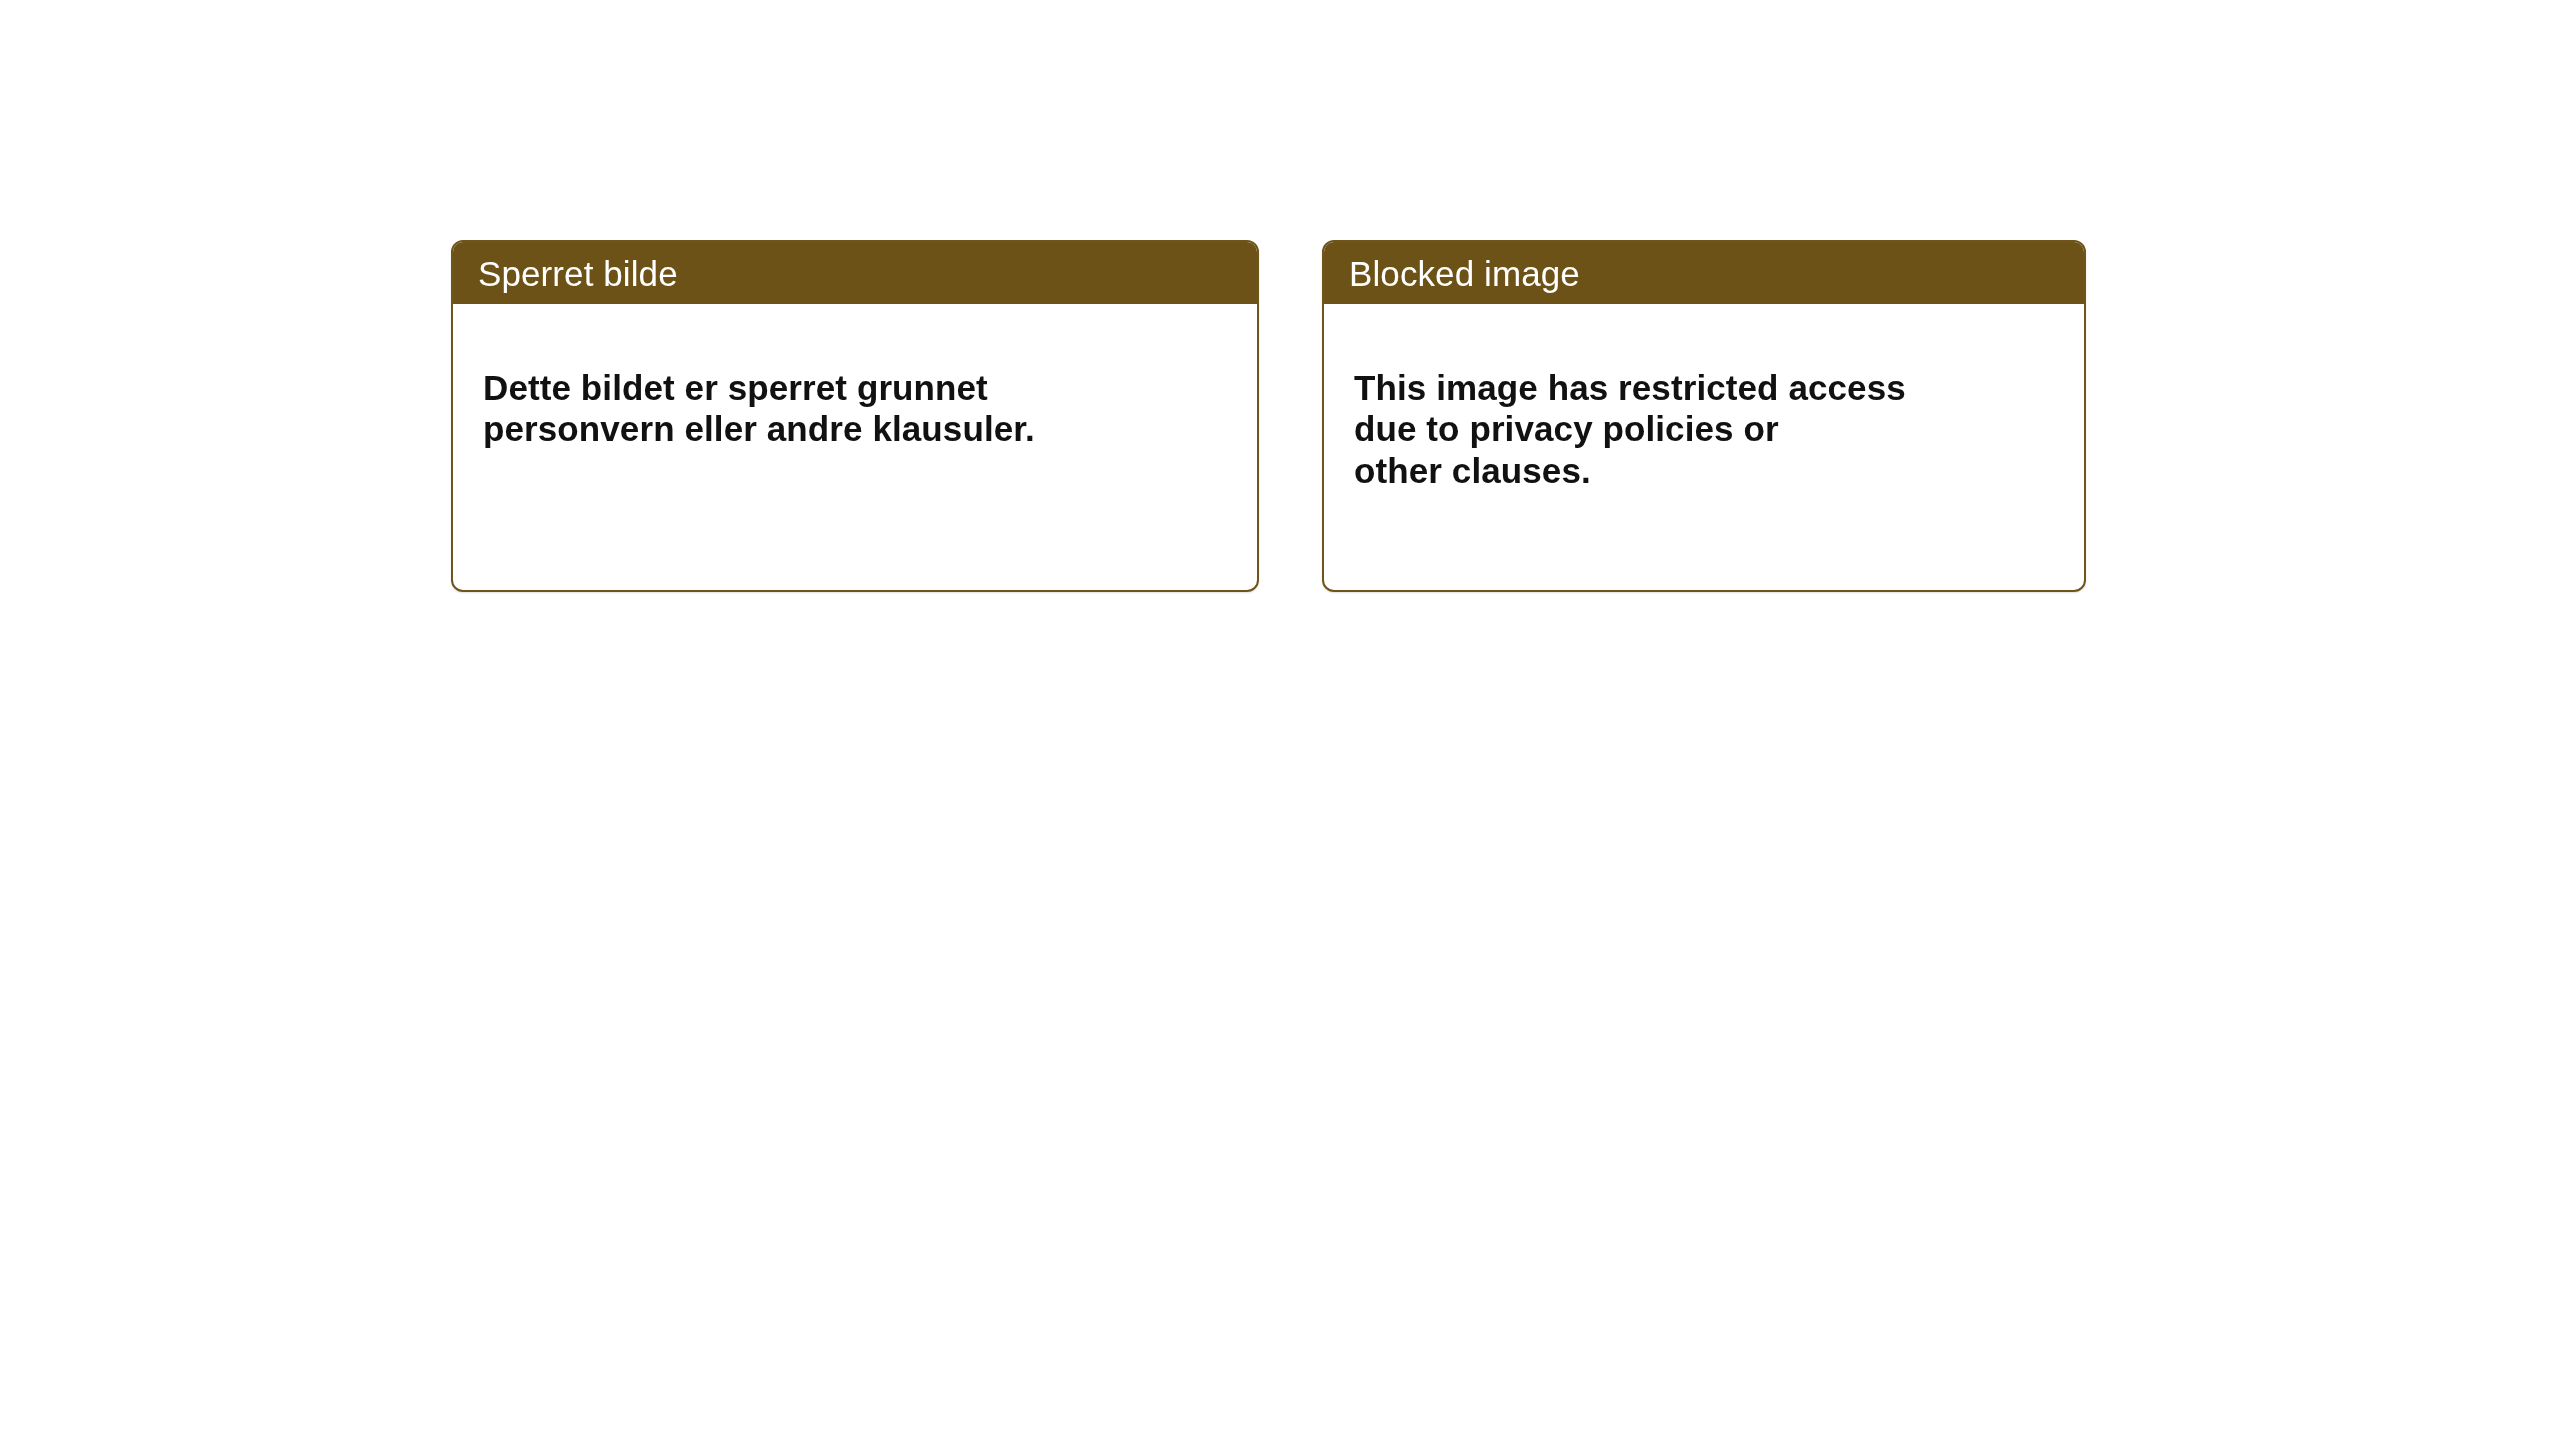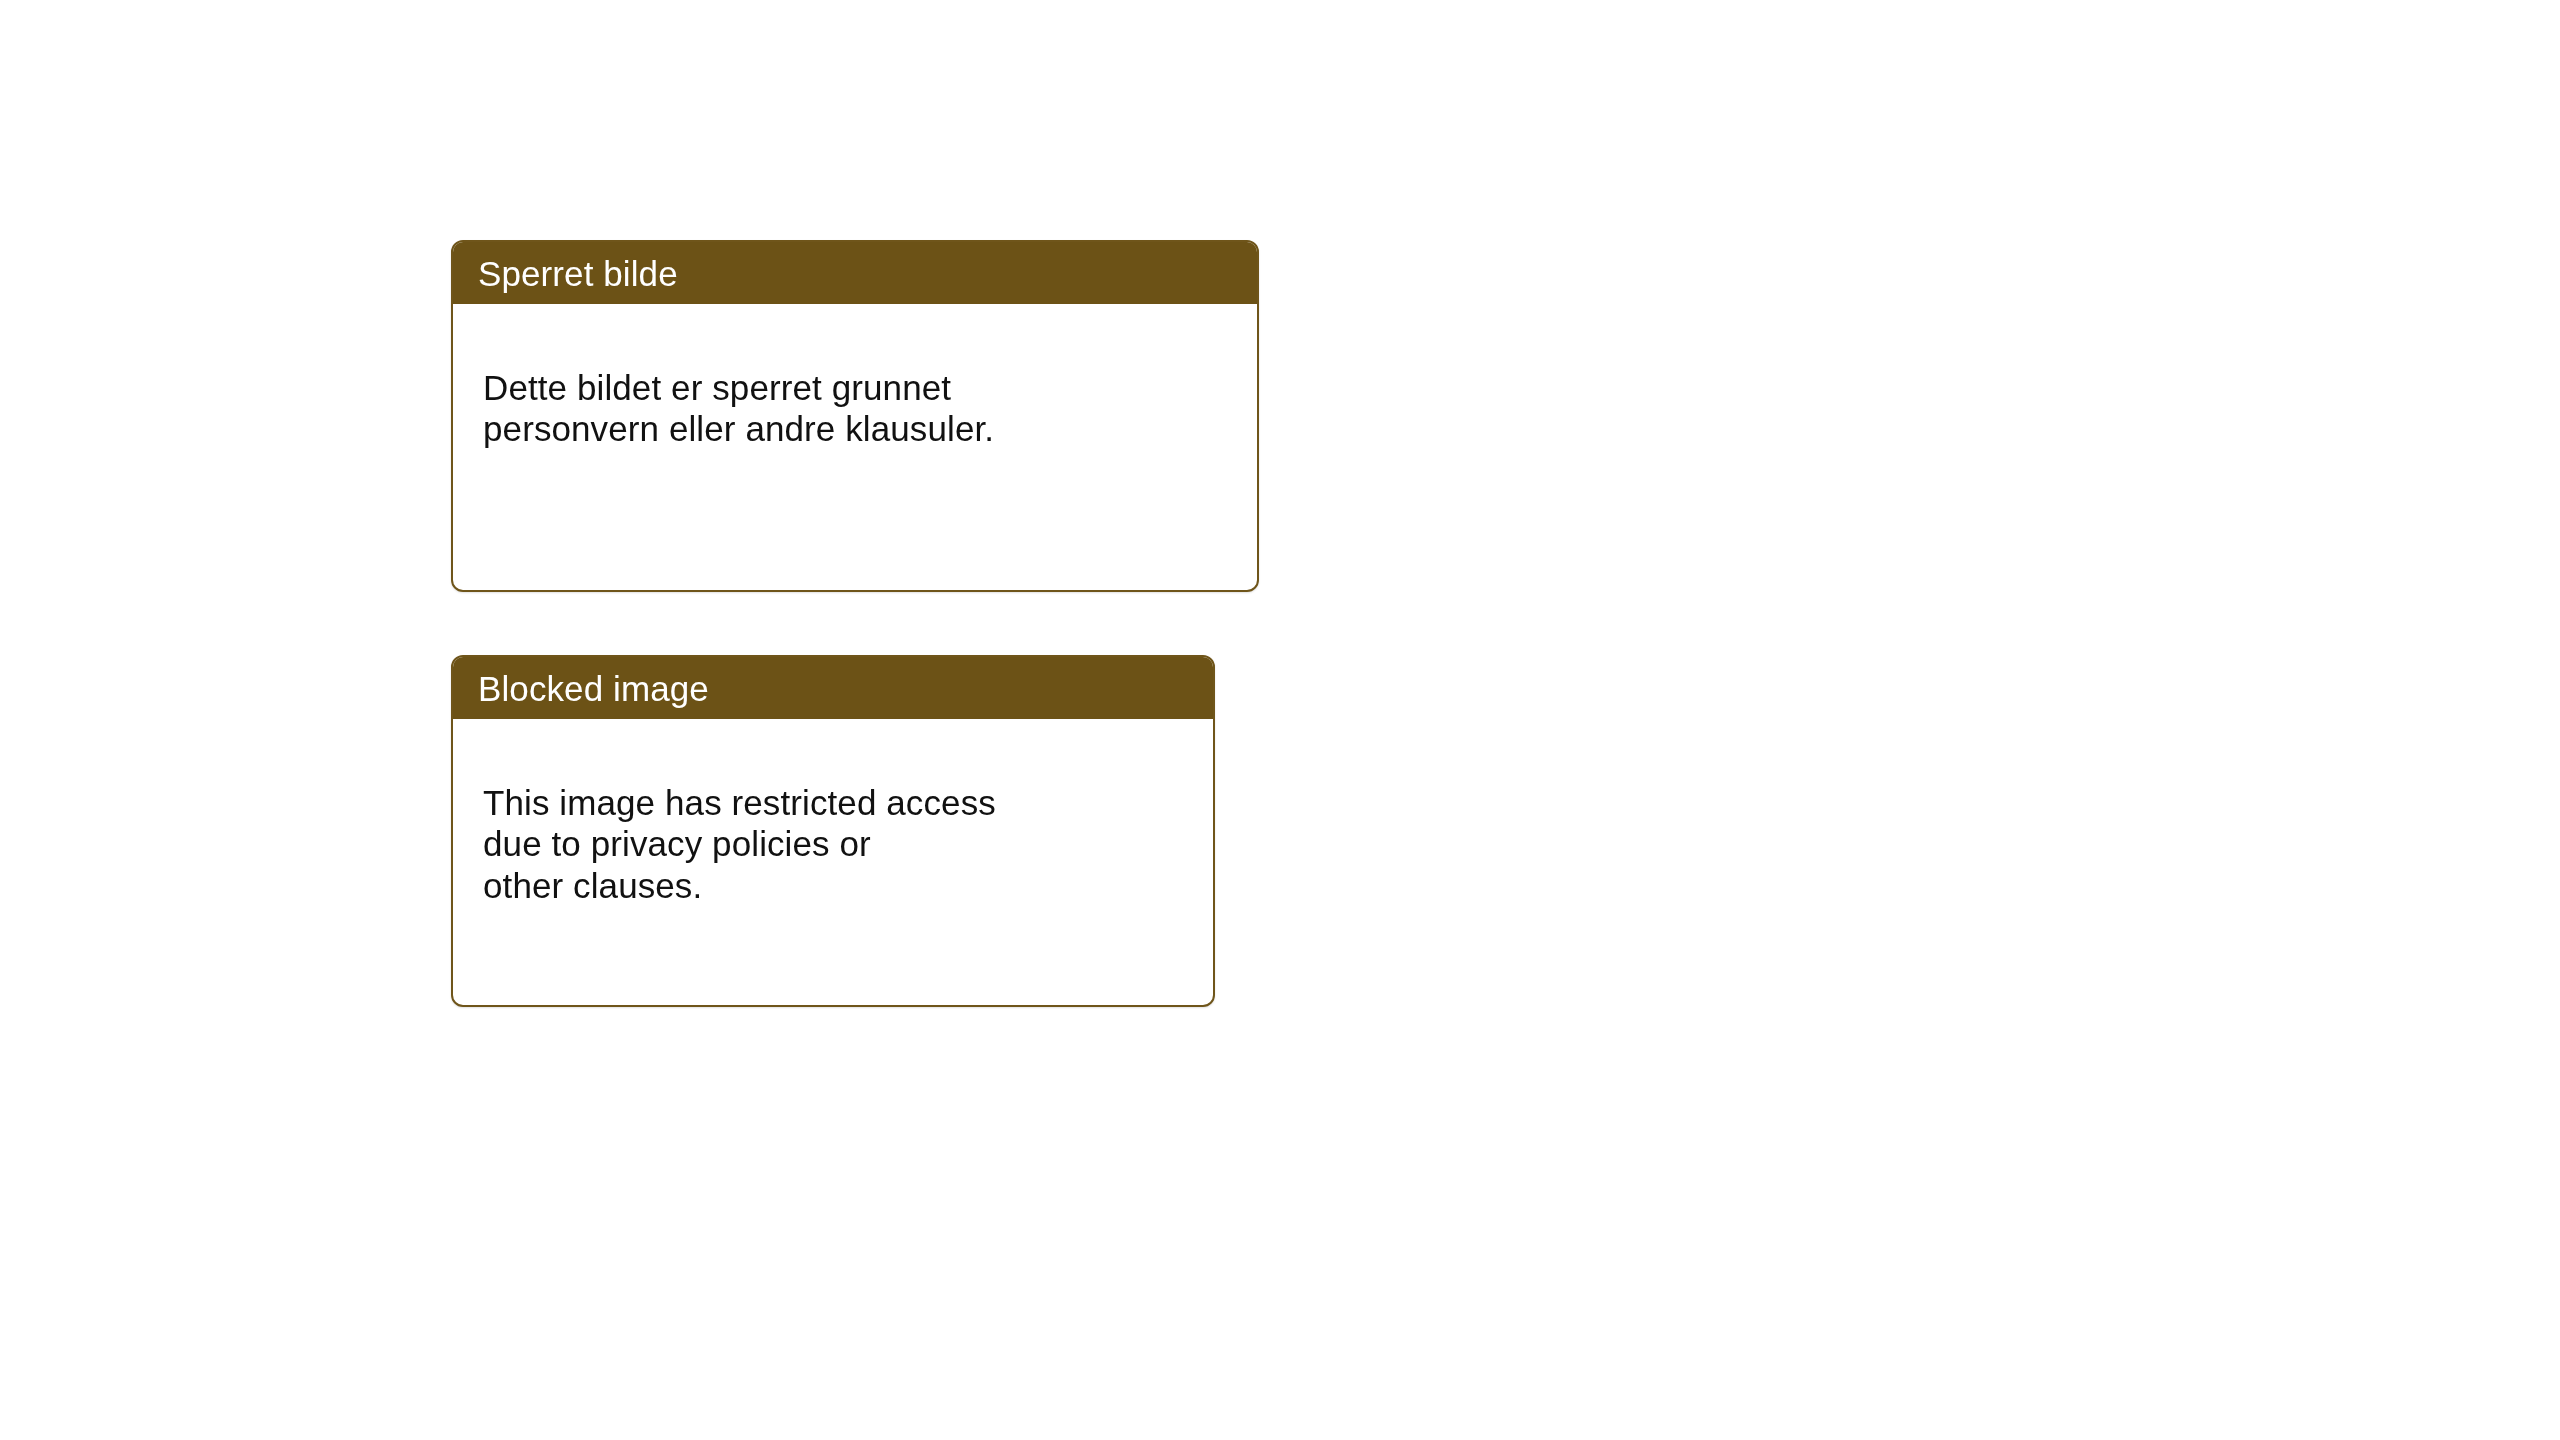--- a/index.html
+++ b/index.html
@@ -18,21 +18,20 @@
     position: relative;
     width: 2560px;
     height: 1440px;
     background: #ffffff;
   }
   .cards {
     position: absolute;
     left: 451px;
     top: 240px;
     display: flex;
-    flex-direction: column;
     align-items: flex-start;
     gap: 63px;
   }
   .notice-card {
     background: #ffffff;
     border: 2px solid #6f551a;
     border-radius: 12px;
     box-sizing: border-box;
     overflow: hidden;
     box-shadow: 0 1px 2px rgba(0,0,0,0.12);
@@ -62,21 +61,21 @@
     color: #ffffff;
   }
   .card-body {
     padding: 28px 30px 0 30px;
     box-sizing: border-box;
   }
   .card-body-text {
     font-size: 35px;
     line-height: 1.18;
     color: #111111;
-    font-weight: 400;
+    font-weight: 700;
     white-space: pre-line;
     letter-spacing: 0.1px;
   }
 </style>
 </head>
 <body>
 
 <div class="page">
 
   <div class="cards">

